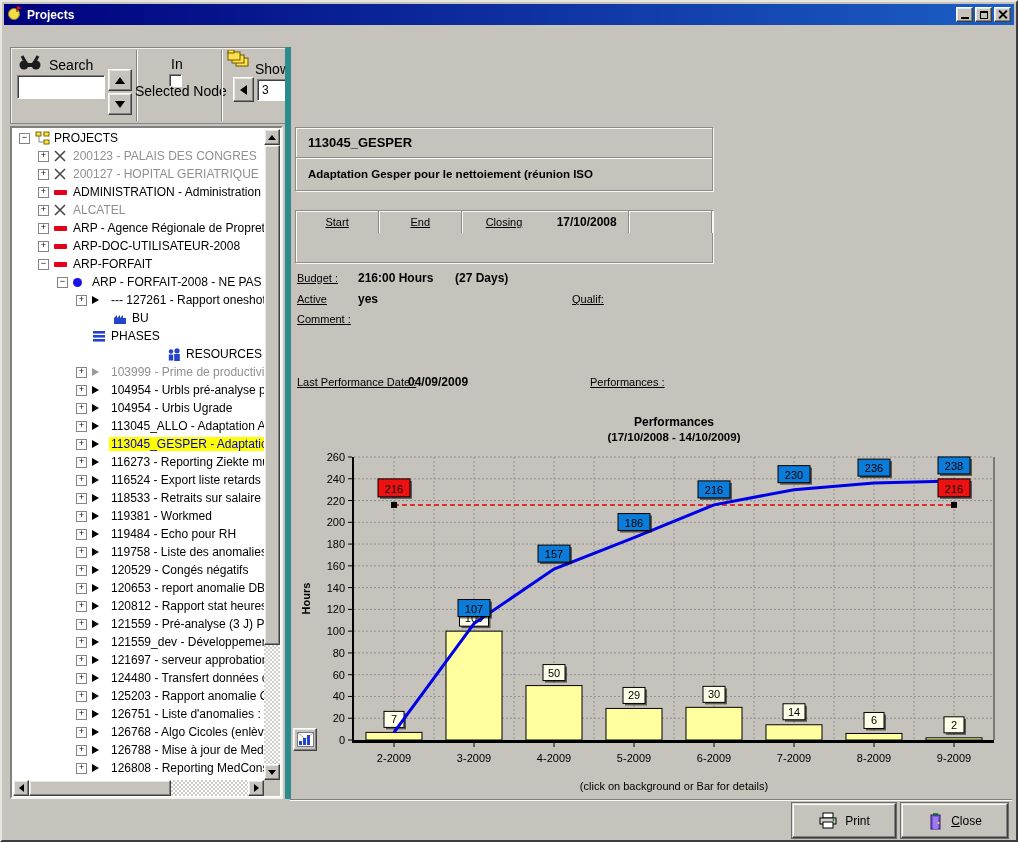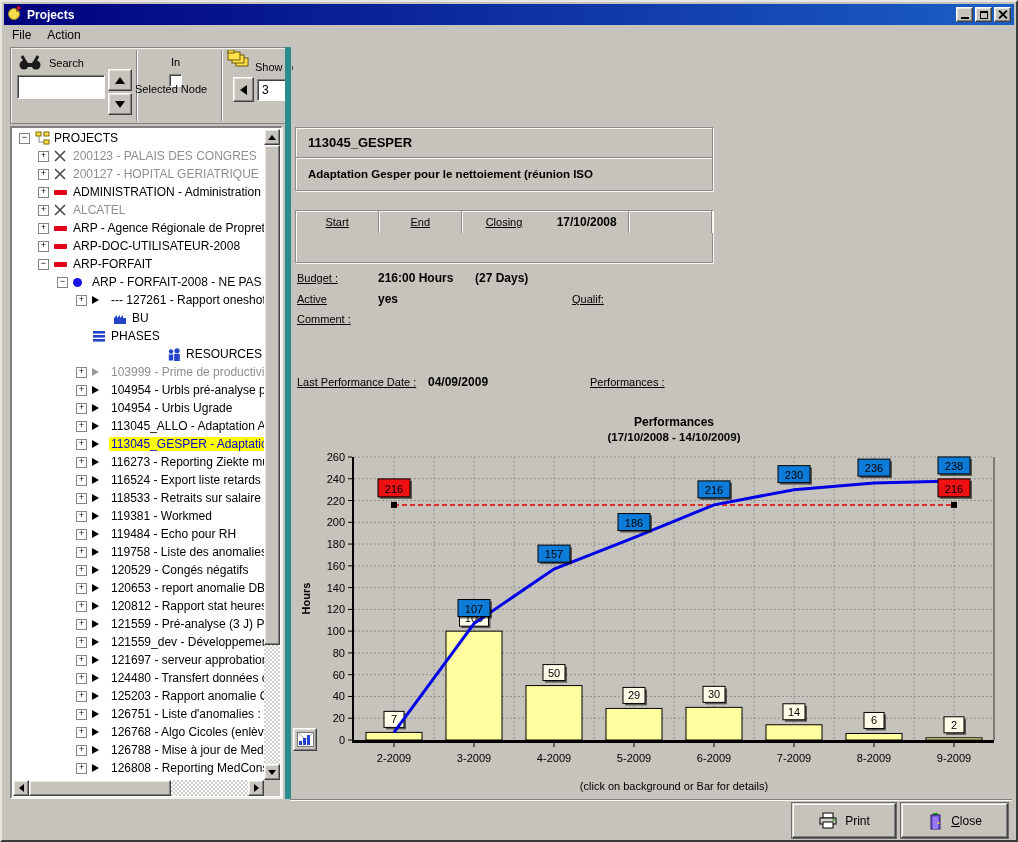--- a/index.html
+++ b/index.html
@@ -23,21 +23,21 @@
   .glyph-close:before { transform:rotate(45deg);} .glyph-close:after { transform:rotate(-45deg);}
 
   
   .menubar { position:absolute; left:2px; top:23px; right:2px; height:20px; display:flex; align-items:center; font-size:12px; }
   .menuitem { padding:2px 8px; }
 
   
   .toolbar { position:absolute; left:8px; top:45px; width:276px; height:77px;
     border:1px solid #848484; box-shadow:inset 1px 1px 0 #f2f0ec; background:#c6c3bd; }
   .tb-sep { position:absolute; top:2px; bottom:2px; width:2px; border-left:1px solid #848484; border-right:1px solid #fff; }
-  .lbl { font-size:11px; color:#000; position:absolute; }
+  .lbl { font-size:14px; color:#000; position:absolute; }
   .sunken { background:#fff; border:1px solid; border-color:#808080 #fff #fff #808080; box-shadow:inset 1px 1px 0 #404040; }
   .btn3d { background:#c6c3bd; border:1px solid; border-color:#fff #404040 #404040 #fff;
     box-shadow:inset -1px -1px 0 #808080, inset 1px 1px 0 #e9e7e2; display:flex; align-items:center; justify-content:center; }
   .spin { position:absolute; width:24px; height:22px; font-size:8px; color:#000; }
   .search-input { position:absolute; left:6px; top:27px; width:88px; height:24px; font-size:12px; padding:2px 3px; outline:none; }
   .chk { position:absolute; width:13px; height:13px; }
   .tri-up { width:0;height:0;border-left:5px solid transparent;border-right:5px solid transparent;border-bottom:7px solid #000; }
   .tri-down { width:0;height:0;border-left:5px solid transparent;border-right:5px solid transparent;border-top:7px solid #000; }
   .tri-left { width:0;height:0;border-top:5px solid transparent;border-bottom:5px solid transparent;border-right:7px solid #000; }
 
@@ -78,21 +78,21 @@
   .details { position:absolute; left:288px; top:120px; width:726px; height:290px; font-size:11px; }
   .etched { border:1px solid #8c8c8c; box-shadow:1px 1px 0 #fbfaf7, inset 1px 1px 0 #fbfaf7; }
   .hdr-box { position:absolute; left:5px; top:5px; width:418px; height:64px; }
   .hdr-row1 { height:30px; border-bottom:1px solid #8c8c8c; box-shadow:0 1px 0 #fbfaf7; display:flex; align-items:center; padding-left:12px; font-weight:bold; font-size:13px; }
   .hdr-row2 { height:32px; display:flex; align-items:center; padding-left:12px; font-weight:bold; font-size:11.5px; }
   .dates { position:absolute; left:5px; top:88px; width:418px; height:53px; display:grid;
     grid-template-columns:1fr 1fr 1fr 1fr 1fr; grid-template-rows:22px 1fr; }
   .dates > div { display:flex; align-items:center; justify-content:center; }
   .dates .c1,.dates .c2 { border-right:1px solid #8c8c8c; box-shadow:1px 0 0 #fbfaf7; }
   .u { text-decoration:underline; }
-  .bold { font-weight:bold;margin-left:20px; }
+  .bold { font-weight:bold; }
   .dval { font-weight:bold; font-size:12px; }
   .fld { position:absolute; }
 
   
   .chart { position:absolute; left:292px; top:410px; width:712px; height:384px; }
   .chart svg { position:absolute; inset:0; }
   .grid { stroke:#8f8f8f; stroke-width:1; stroke-dasharray:2,2; }
   text.tick { font-family:"Liberation Sans",sans-serif; font-size:11px; fill:#000; }
   text.ctitle { font-family:"Liberation Sans",sans-serif; font-size:12px; font-weight:bold; fill:#000; }
   text.csub { font-family:"Liberation Sans",sans-serif; font-size:11.5px; font-weight:bold; fill:#000; }
@@ -125,24 +125,20 @@
         </div>
       <div class="winbtn">
           <div class="glyph-max"></div>
         </div>
       <div class="winbtn">
           <div class="glyph-close"></div>
         </div>
     </div>
   </div>
 
-  <div class="menubar">
-    <span class="menuitem">File</span>
-    <span class="menuitem">Action</span>
-  </div>
 
   <div class="toolbar">
     <span style="position:absolute;left:7px;top:6px;">
       <svg width="24" height="16">
           <path d="M4,2 L8,9 M20,2 L16,9" stroke="#1c1c1c" stroke-width="3"></path>
           <circle cx="6" cy="11" r="4.5" fill="#1c1c1c"></circle>
           <circle cx="18" cy="11" r="4.5" fill="#1c1c1c"></circle>
           <rect x="9" y="9" width="6" height="4" fill="#1c1c1c"></rect>
         </svg>
     </span>

